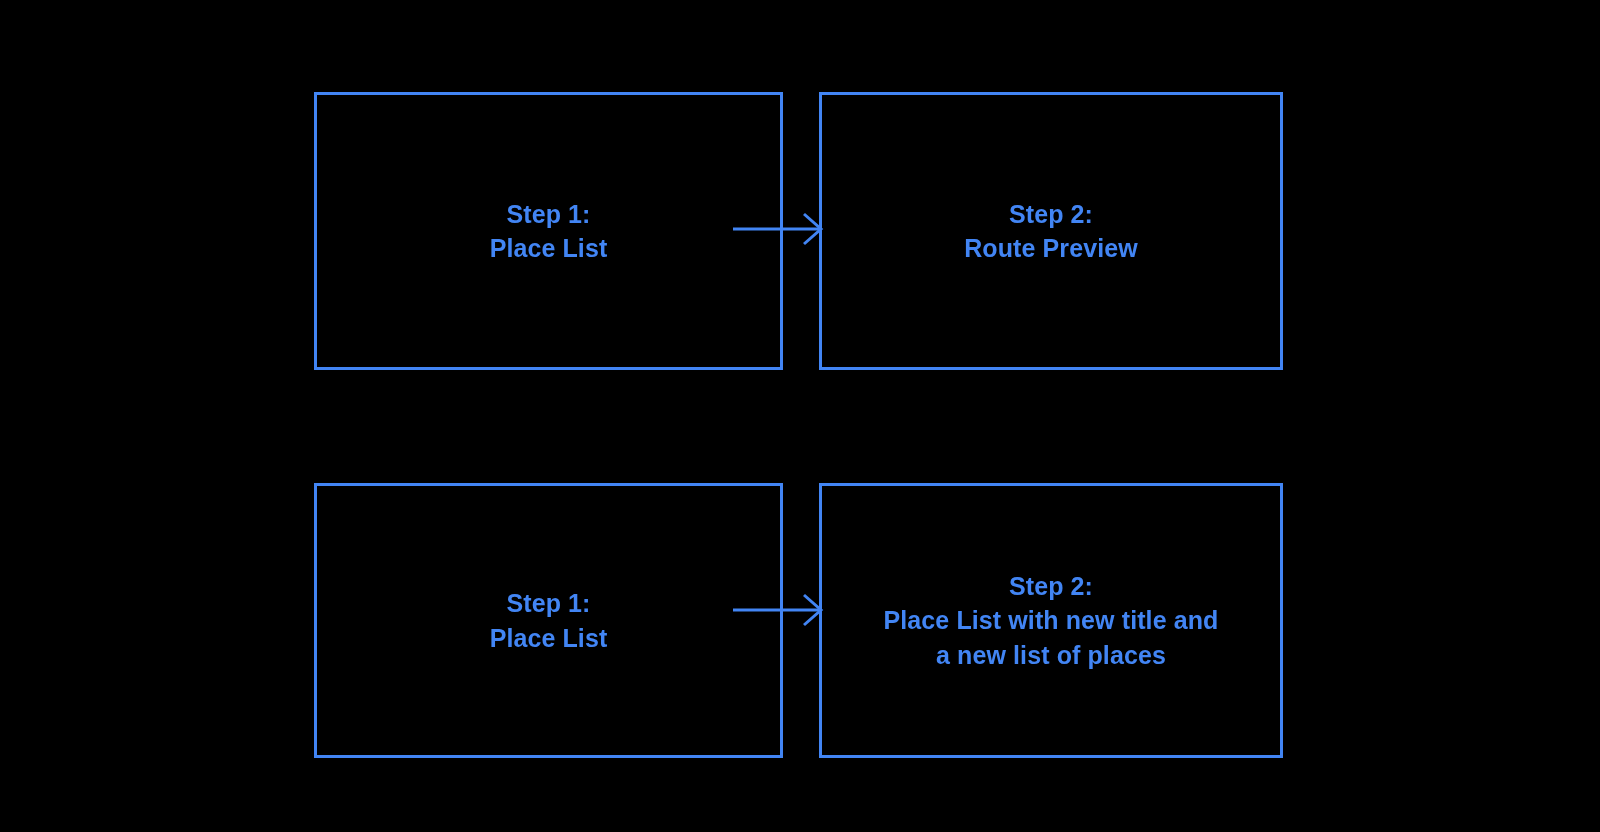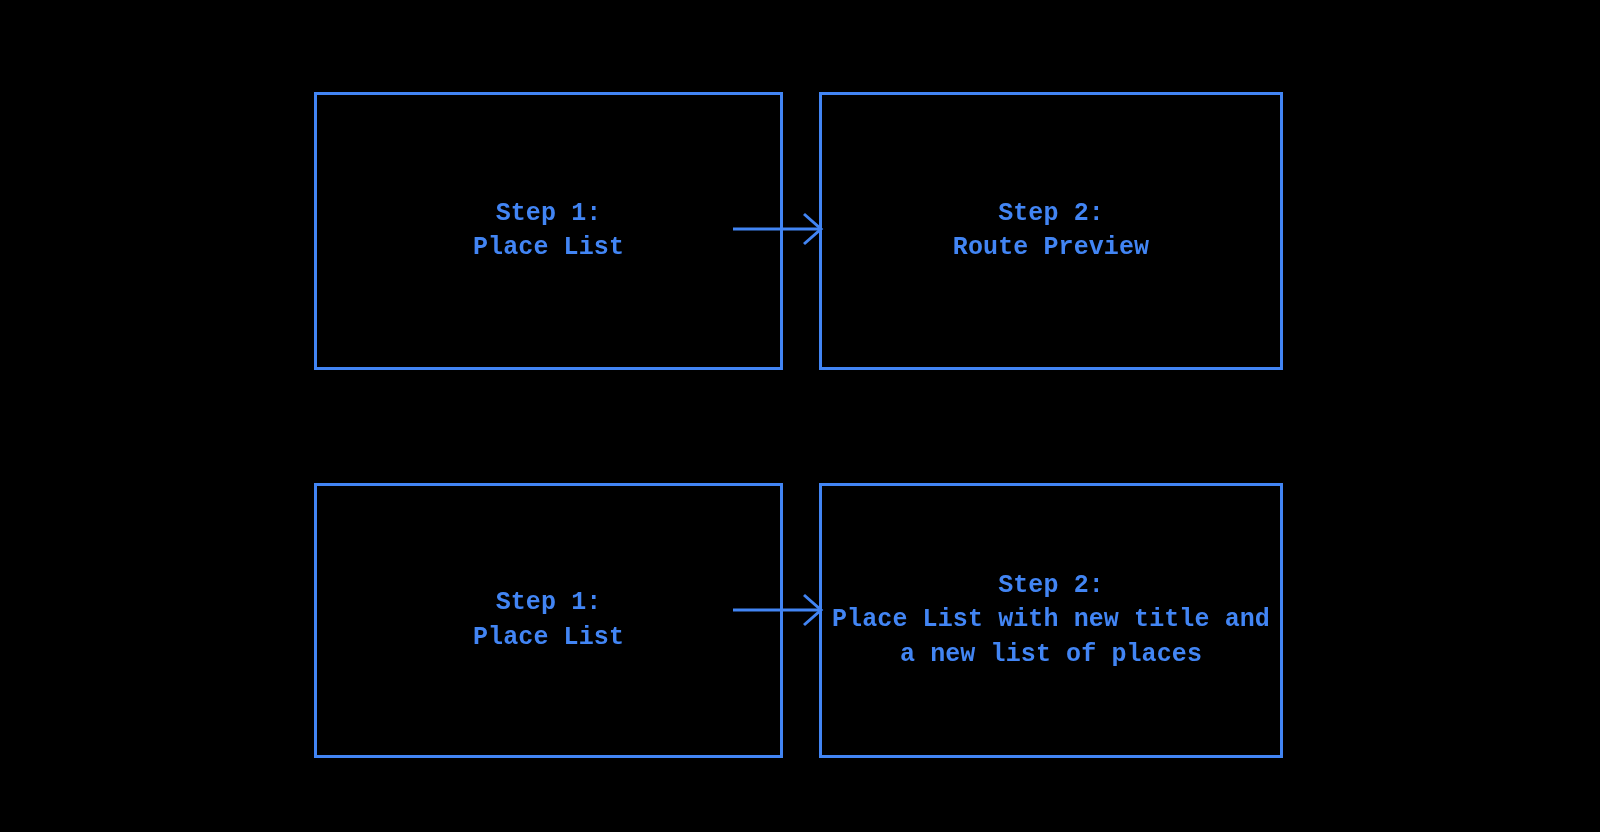--- a/index.html
+++ b/index.html
@@ -14,21 +14,20 @@
     position: relative;
     overflow: hidden;
     font-family: "Liberation Sans", sans-serif;
   }
   #diagram-canvas {
     position: absolute;
     left: 0;
     top: 0;
     width: 1600px;
     height: 832px;
-    font-family: Liberation Mono, monospace;
   }
   .flow-box {
     position: absolute;
     box-sizing: border-box;
     border-style: solid;
     display: flex;
     align-items: center;
     justify-content: center;
     background: transparent;
   }

